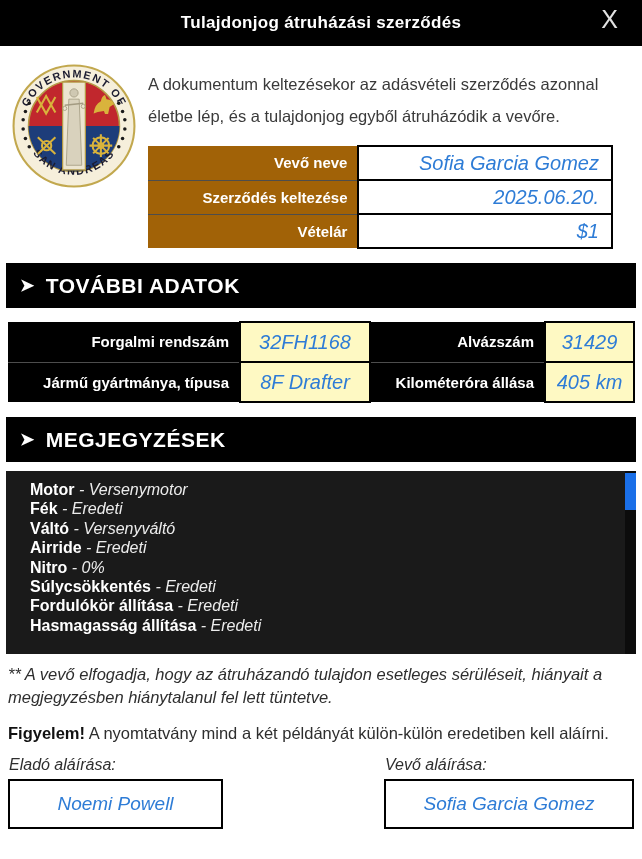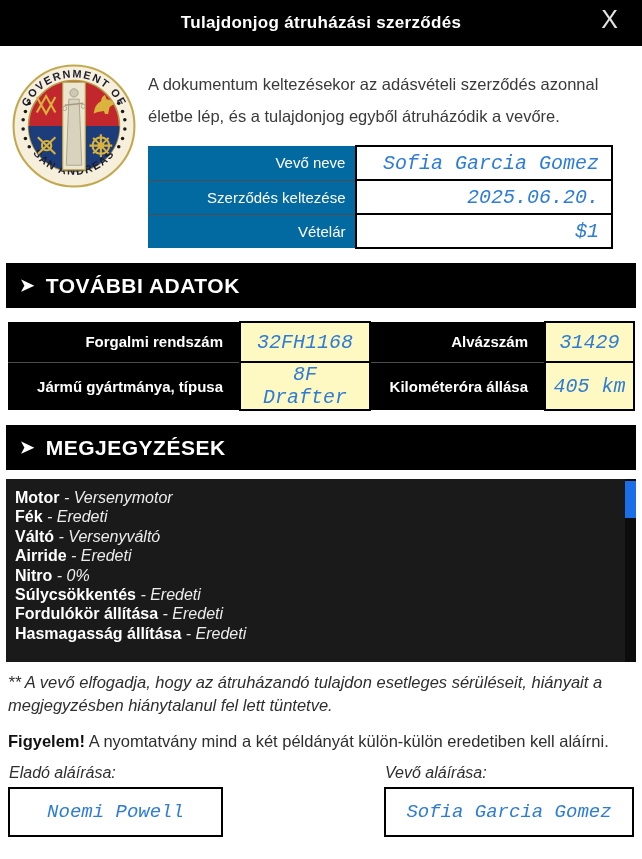--- a/index.html
+++ b/index.html
@@ -14,44 +14,44 @@
   .header .title { color:#fff; font-size:17px; font-weight:bold; letter-spacing:.3px; }
   .close { position:absolute; right:24px; top:7px; color:#e2e2e2;
            font-size:25px; font-weight:300; line-height:1; cursor:pointer;
            font-family:"Liberation Sans",sans-serif; }
   
   .top-row { display:flex; padding:16px 8px 0 12px; }
   .seal-wrap { flex:0 0 128px; padding-top:2px; }
   .right-col { flex:1; padding-left:8px; }
   .intro { font-size:16.5px; line-height:32px; color:#3a3a3a; margin:6px 0 13px 0; }
   table.contract { border-collapse:collapse; width:465px; }
-  .contract td.lbl { background:#0369a1; color:#fff; font-weight:normal; font-size:15px;
+  .contract td.lbl { background:#a16207; color:#fff; font-weight:bold; font-size:15px;
                      text-align:right; padding:0 10px; width:206px; height:32px;
                      border-bottom:1px solid #4d4d4d; }
   .contract tr:last-child td.lbl { border-bottom:none; }
   .contract td.val { background:#fff; border:2px solid #000; width:245px;
                      text-align:right; padding:0 12px; font-size:20px; height:32px; }
-  .hand { font-family:Liberation Mono, monospace; font-style:italic; color:var(--handwriting-blue); }
+  .hand { font-family:Liberation Sans, sans-serif; font-style:italic; color:var(--handwriting-blue); }
   
   .section-bar { margin:14px 6px 0 6px; background:#000; color:#fff; height:45px;
                  display:flex; align-items:center; padding-left:14px;
                  font-size:21px; font-weight:bold; letter-spacing:.5px; }
   .arrow { margin-right:11px; font-size:17px; line-height:1; }
   
   table.vehicle { border-collapse:collapse; margin:13px 8px 0 8px; width:626px;
                   table-layout:fixed; }
   .vehicle td { height:38px; }
   .vehicle td.lbl { background:#000; color:#fff; font-weight:bold; font-size:15px;
-                    text-align:right; padding:0 16px; border-bottom:1px solid #4d4d4d; }
+                    text-align:right; padding:0 10px; border-bottom:1px solid #4d4d4d; }
   .vehicle tr:last-child td.lbl { border-bottom:none; }
   .vehicle td.val { background:#fef9c3; border:2px solid #000; text-align:center;
                     font-size:20px; padding:0 6px; }
   
   .notes-box { margin:9px 6px 0 6px; background:#1a1a1a; height:183px; position:relative;
-               padding:9px 26px 0 9px; box-sizing:border-box; overflow:hidden; }
+               padding:9px 26px 0 24px; box-sizing:border-box; overflow:hidden; }
   .note-line { color:#fff; font-size:16px; line-height:19.4px; white-space:nowrap; }
   .note-label { font-weight:bold; }
   .note-val { font-style:italic; color:#ececec; font-weight:normal; }
   .note-val::before { content:" - "; }
   .scroll-track { position:absolute; top:0; right:0; width:11px; height:100%;
                   background:#0c0c0c; }
   .scroll-thumb { position:absolute; top:2px; right:0; width:11px; height:37px;
                   background:var(--scrollbar-blue); }
   
   .disclaimer { margin:9px 8px 0 8px; font-style:italic; font-size:16.5px;

